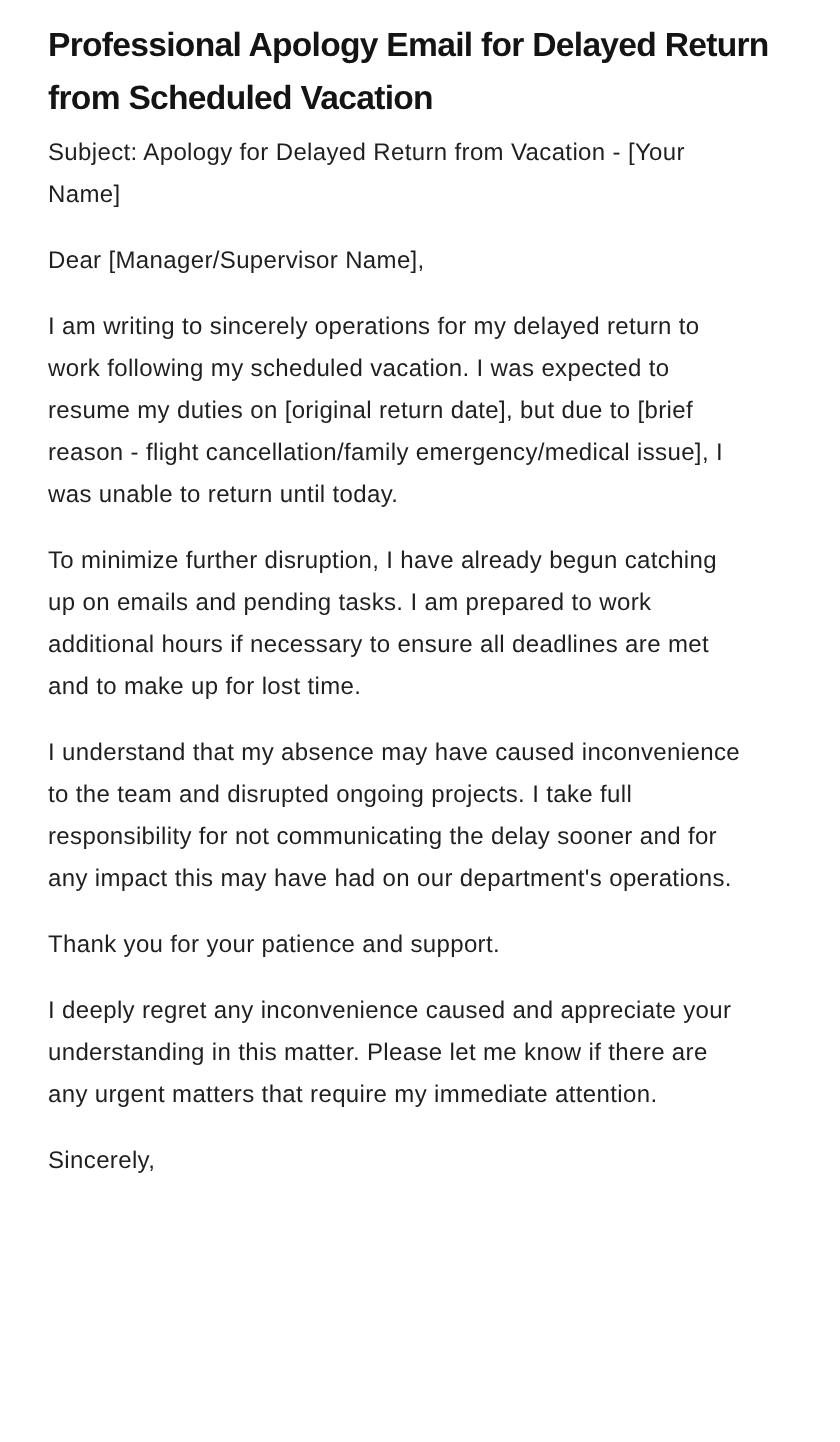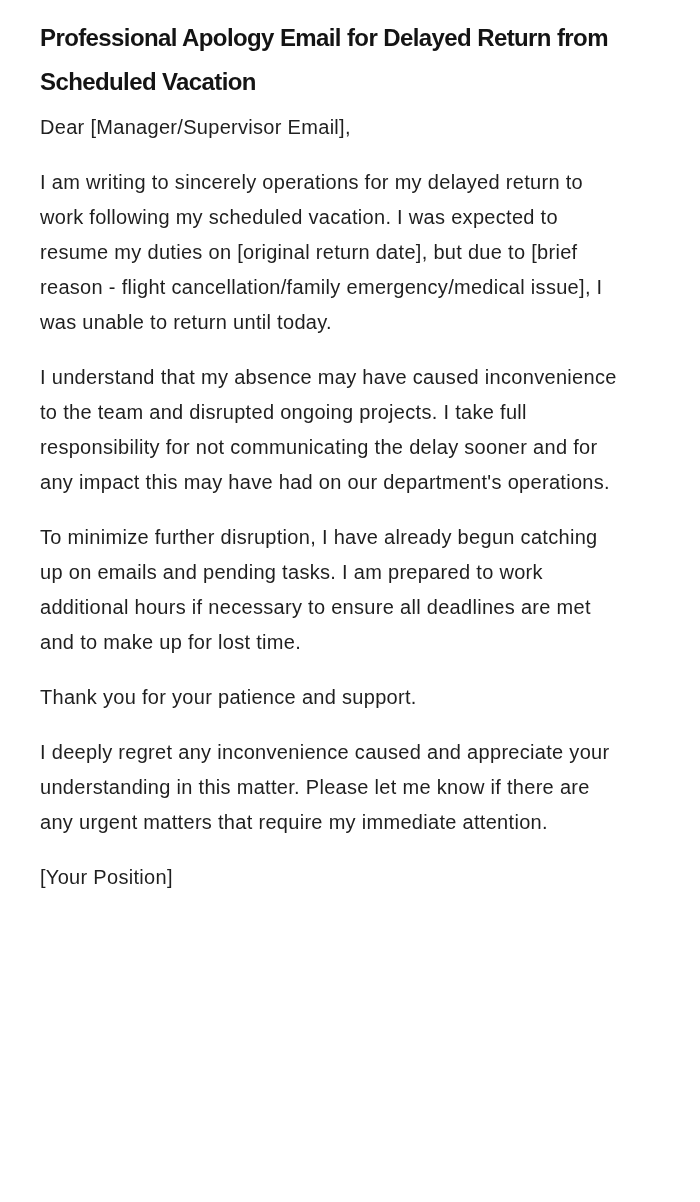--- a/index.html
+++ b/index.html
@@ -16,21 +16,21 @@
   .page {
     width: 700px;
     min-height: 1202px;
     background: var(--background);
     padding: 16px 40px 40px 40px;
     font-family: "Liberation Sans", sans-serif;
   }
   .page-title {
     margin: 0 0 6px 0;
     max-width: 620px;
-    font-size: 24px;
+    font-size: 28px;
     line-height: 44px;
     font-weight: 700;
     letter-spacing: -0.6px;
     color: var(--heading-text);
   }
   .doc-text {
     margin: 0 0 20px 0;
     max-width: 580px;
     font-size: 20px;
     line-height: 35px;
@@ -38,30 +38,31 @@
     letter-spacing: 0.3px;
     color: var(--body-text);
   }
 </style>
 </head>
 <body>
 
 <main class="page">
   <h1 class="page-title">Professional Apology Email for Delayed Return from Scheduled Vacation</h1>
 
+  <p class="doc-text">Subject: Apology for Delayed Return from Vacation - [Your Name]</p>
 
-  <p class="doc-text">Dear [Manager/Supervisor Email],</p>
+  <p class="doc-text">Dear [Manager/Supervisor Name],</p>
 
   <p class="doc-text">I am writing to sincerely operations for my delayed return to work following my scheduled vacation. I was expected to resume my duties on [original return date], but due to [brief reason - flight cancellation/family emergency/medical issue], I was unable to return until today.</p>
 
+  <p class="doc-text">To minimize further disruption, I have already begun catching up on emails and pending tasks. I am prepared to work additional hours if necessary to ensure all deadlines are met and to make up for lost time.</p>
+
   <p class="doc-text">I understand that my absence may have caused inconvenience to the team and disrupted ongoing projects. I take full responsibility for not communicating the delay sooner and for any impact this may have had on our department's operations.</p>
-
-  <p class="doc-text">To minimize further disruption, I have already begun catching up on emails and pending tasks. I am prepared to work additional hours if necessary to ensure all deadlines are met and to make up for lost time.</p>
 
   <p class="doc-text">Thank you for your patience and support.</p>
 
   <p class="doc-text">I deeply regret any inconvenience caused and appreciate your understanding in this matter. Please let me know if there are any urgent matters that require my immediate attention.</p>
 
+  <p class="doc-text">Sincerely,</p>
 
 
-  <p class="doc-text">[Your Position]</p>
 
 </main>
 
 </body></html>

